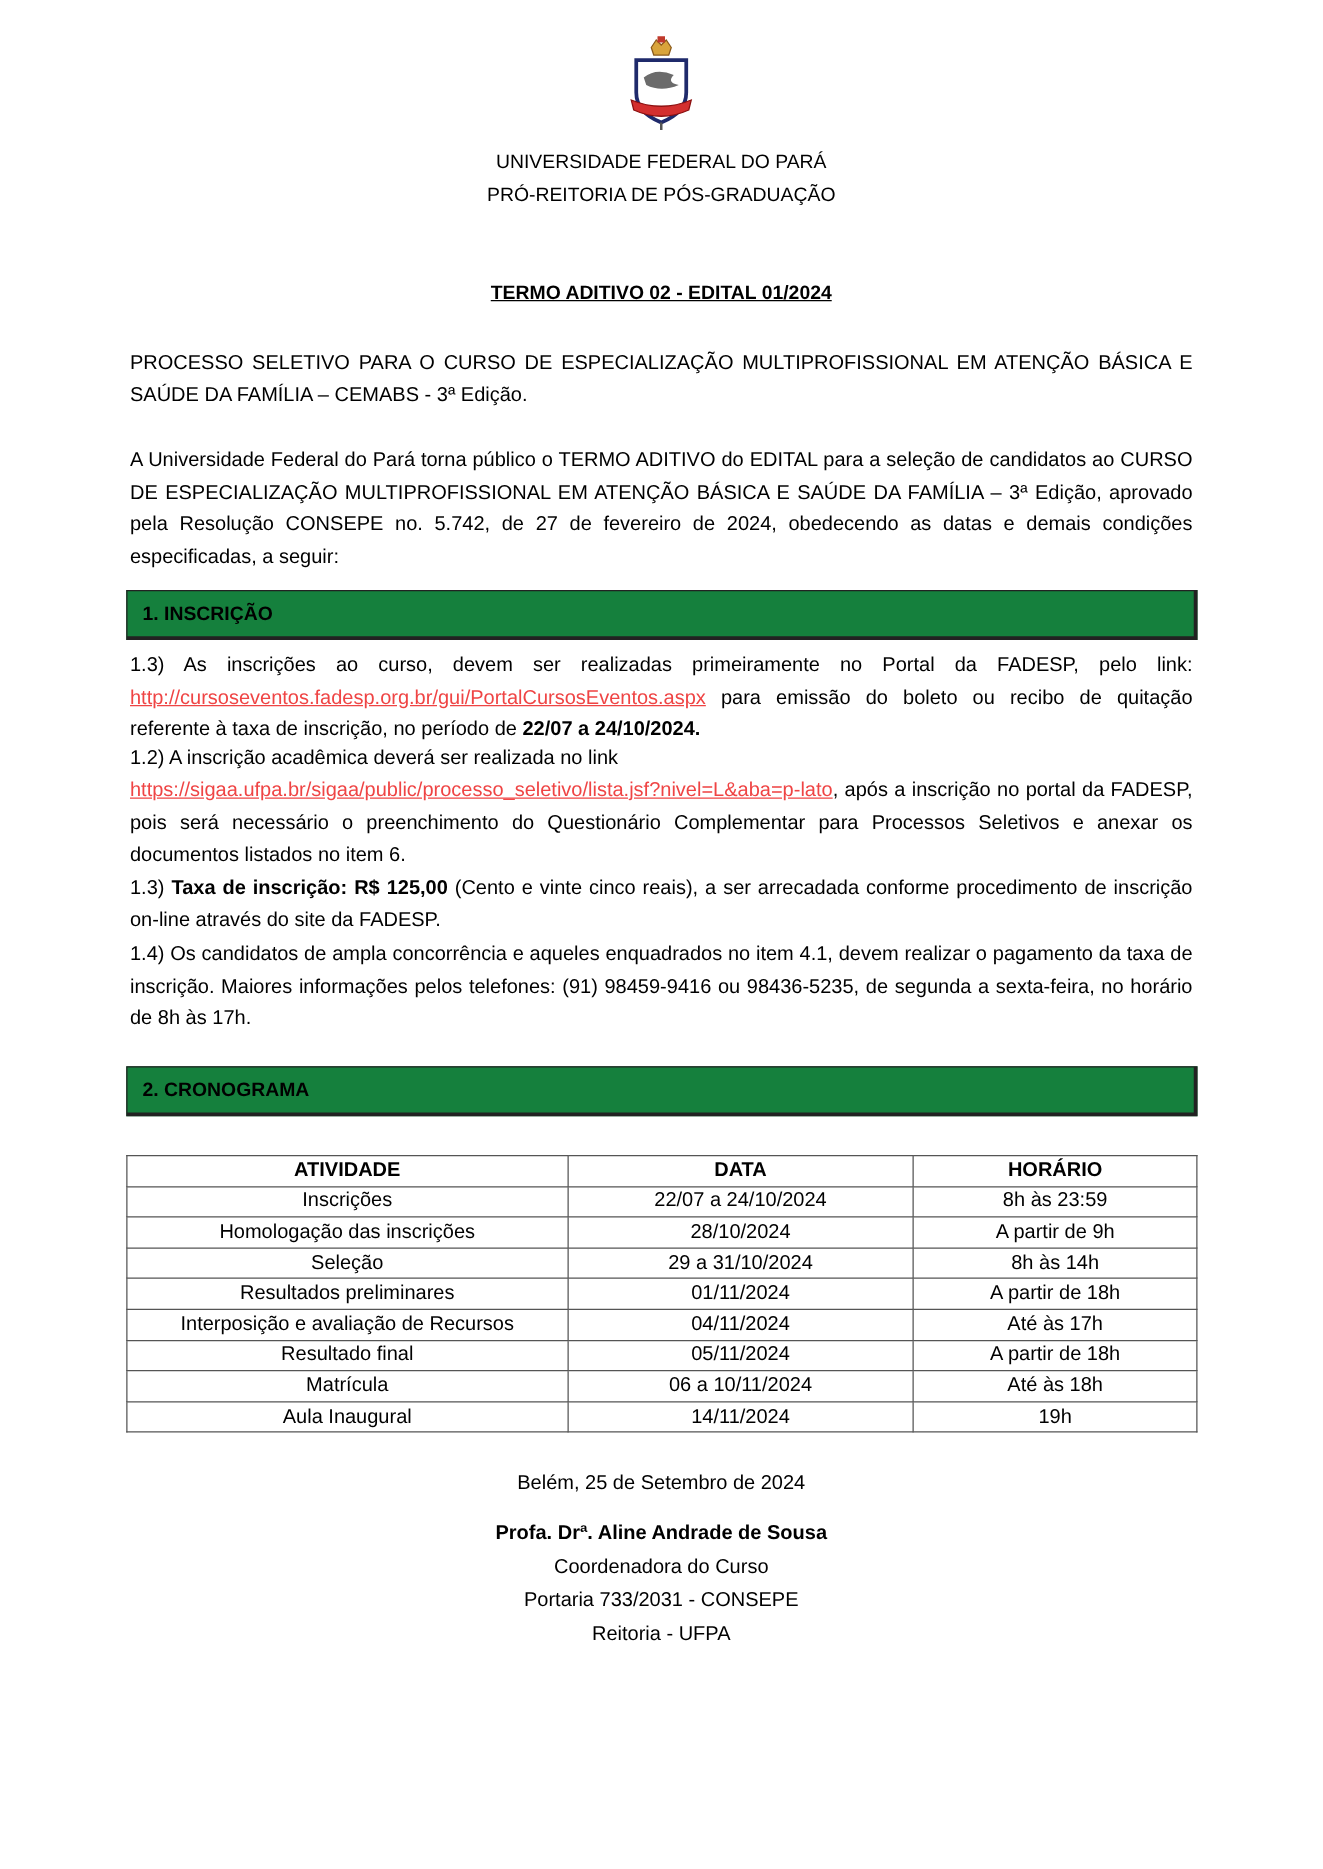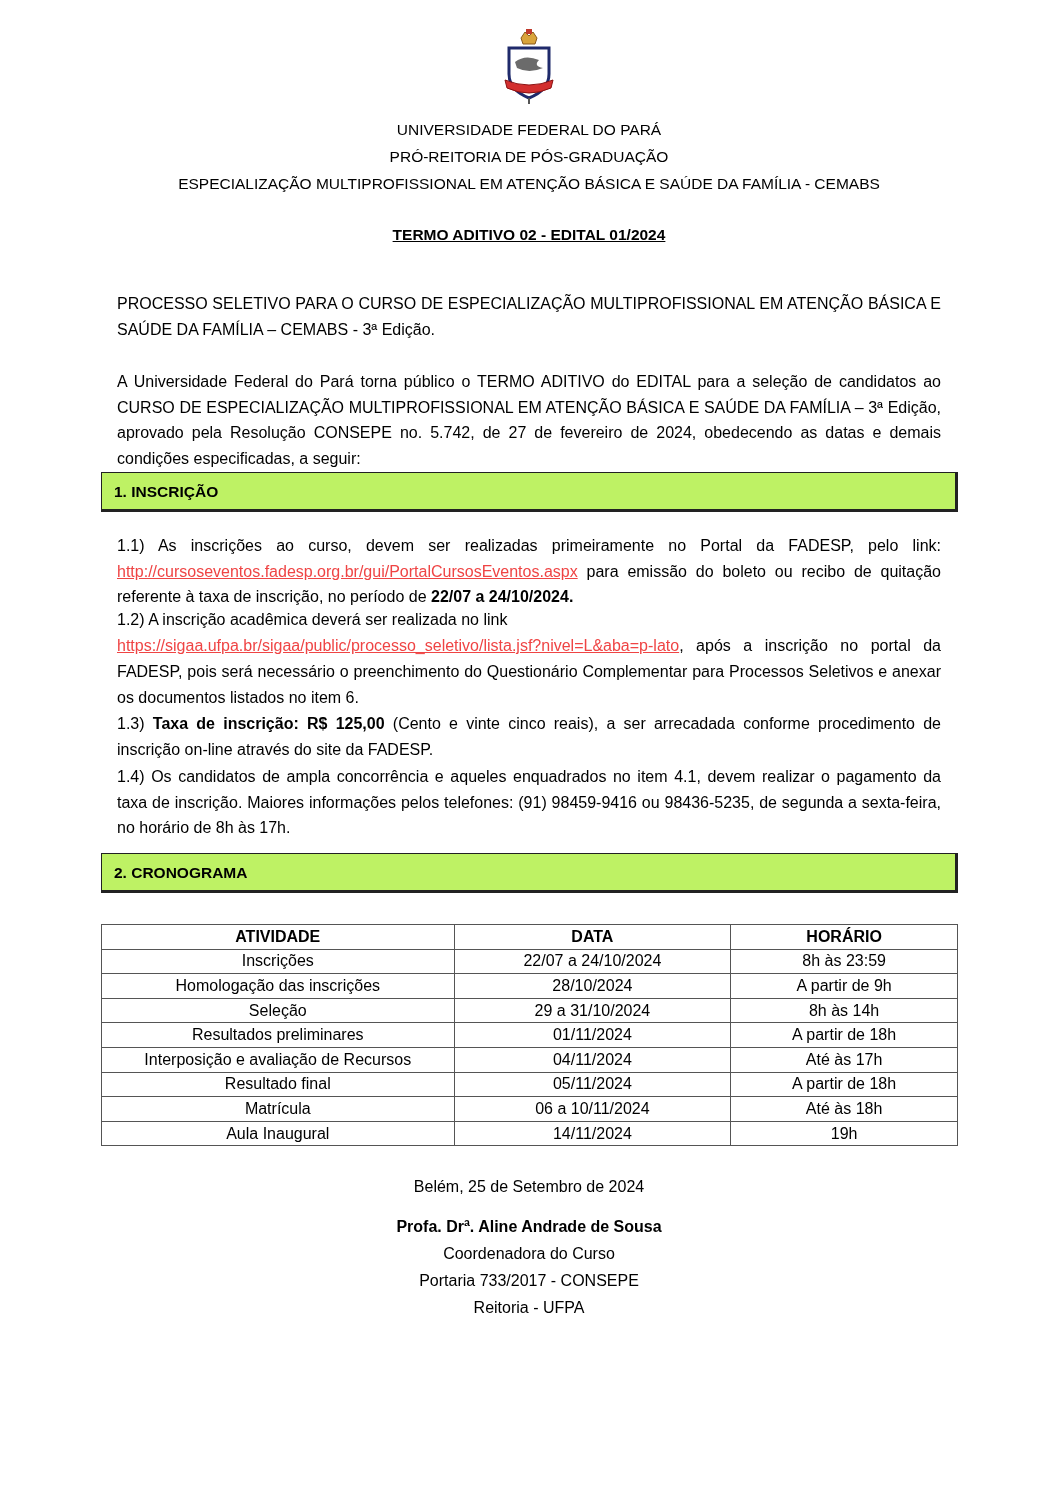--- a/index.html
+++ b/index.html
@@ -7,24 +7,24 @@
     width: 1058px; height: 1495px; position: relative; overflow: hidden;
     font-family: "Liberation Sans", "DejaVu Sans", sans-serif;
     color: #000; font-size: 16px;
   }
   .page { position: absolute; left: 0; top: 0; width: 876px; height: 1495px; }
   .logo { position: absolute; left: 499px; top: 28px; width: 60px; height: 80px; }
   .center { position: absolute; left: 100px; width: 858px; text-align: center; }
   .hdr { font-size: 15.5px; line-height: 27px; }
   .title { font-weight: bold; text-decoration: underline; font-size: 15.5px; }
   .justify { position: absolute; left: 101px; width: 856px; text-align: justify; font-size: 16px; line-height: 25.5px; }
-  .justify p { margin: 16px; text-align-last: left; }
+  .justify p { margin: 3px; text-align-last: left; }
   .sec-box {
     position: absolute; left: 101px; width: 853px; height: 40px;
-    background: #bef264; border-top: 1.5px solid #222; border-left: 1.5px solid #222;
+    background: #15803d; border-top: 1.5px solid #222; border-left: 1.5px solid #222;
     border-right: 3px solid #222; border-bottom: 3px solid #222; box-sizing: border-box;
   }
   .sec-box span { position: absolute; left: 12px; top: 10px; font-weight: bold; font-size: 15.5px; }
   a.link { color: #ef4444; text-decoration: underline; }
   table.crono {
     position: absolute; left: 101px; top: 924px; width: 857px;
     border-collapse: collapse; font-size: 16px; border-radius: 11px;
   }
   table.crono td, table.crono th {
     border: 1.3px solid #555; padding: 0 8px; height: 23.6px; line-height: 22px; text-align: center;
@@ -42,37 +42,36 @@
     <path d="M22 10 L26 4 L30 8 L34 4 L38 10 L36 16 L24 16 Z" fill="#d9a43b" stroke="#8b5a1a" stroke-width="1"></path>
     <rect x="27" y="1" width="6" height="5" fill="#c0392b"></rect>
     <path d="M10 20 L50 20 L50 46 Q50 62 30 70 Q10 62 10 46 Z" fill="#ffffff" stroke="#1f2a6b" stroke-width="3"></path>
     <path d="M16 34 Q26 26 40 32 Q34 38 44 40 Q30 46 18 40 Z" fill="#6b6b6b"></path>
     <path d="M6 52 Q30 62 54 52 L52 60 Q30 70 8 60 Z" fill="#d32f2f" stroke="#8b1010" stroke-width="1"></path>
     <rect x="29" y="70" width="2" height="6" fill="#555"></rect>
   </svg>
 
   <div class="center hdr" style="top:116px;">UNIVERSIDADE FEDERAL DO PARÁ</div>
   <div class="center hdr" style="top:143px;">PRÓ-REITORIA DE PÓS-GRADUAÇÃO</div>
-  <div class="center hdr" style="top:170px;">ESPECIALIZAÇÃO MULTIPROFISSIONAL EM ATENÇÃO BÁSICA E SAÚDE DA FAMÍLIA - CEMABS</div>
   <div class="center title" style="top:226px;">TERMO ADITIVO 02 - EDITAL 01/2024</div>
 
   <div class="justify" style="top:275px;">
     <p>PROCESSO SELETIVO PARA O CURSO DE ESPECIALIZAÇÃO MULTIPROFISSIONAL EM ATENÇÃO BÁSICA E SAÚDE DA FAMÍLIA – CEMABS - 3ª Edição.</p>
   </div>
   <div class="justify" style="top:353px;">
     <p>A Universidade Federal do Pará torna público o TERMO ADITIVO do EDITAL para a seleção de candidatos ao CURSO DE ESPECIALIZAÇÃO MULTIPROFISSIONAL EM ATENÇÃO BÁSICA E SAÚDE DA FAMÍLIA – 3ª Edição, aprovado pela Resolução CONSEPE no. 5.742, de 27 de fevereiro de 2024, obedecendo as datas e demais condições especificadas, a seguir:</p>
   </div>
 
   <div class="sec-box" style="top:472px; width:857px;">
     <span>1. INSCRIÇÃO</span>
   </div>
 
   <div class="justify" style="top:517px;">
     <p>
-      <span>1.1) As inscrições ao curso, devem ser realizadas primeiramente no Portal da FADESP, pelo link: </span><a class="link">http://cursoseventos.fadesp.org.br/gui/PortalCursosEventos.aspx</a><span> para emissão do boleto ou recibo de quitação referente à taxa de inscrição, no período de </span><b>22/07 a 24/10/2024.</b>
+      <span>1.3) As inscrições ao curso, devem ser realizadas primeiramente no Portal da FADESP, pelo link: </span><a class="link">http://cursoseventos.fadesp.org.br/gui/PortalCursosEventos.aspx</a><span> para emissão do boleto ou recibo de quitação referente à taxa de inscrição, no período de </span><b>22/07 a 24/10/2024.</b>
     </p>
   </div>
 
   <div class="justify" style="top:591px;">
     <p style="line-height:26px;">
       <span>1.2) A inscrição acadêmica deverá ser realizada no link</span><br>
       <a class="link">https://sigaa.ufpa.br/sigaa/public/processo_seletivo/lista.jsf?nivel=L&amp;aba=p-lato</a><span>, após a inscrição no portal da FADESP, pois será necessário o preenchimento do Questionário Complementar para Processos Seletivos e anexar os documentos listados no item 6.</span>
     </p>
   </div>
 
@@ -143,16 +142,16 @@
         <td>Aula Inaugural</td>
         <td class="c">14/11/2024</td>
         <td class="c">19h</td>
       </tr>
     </tbody>
   </table>
 
   <div class="center sig" style="top:1173px;">Belém, 25 de Setembro de 2024</div>
   <div class="center sig" style="top:1240px;">Coordenadora do Curso</div>
   <div class="center sig" style="top:1213px; font-weight:bold;">Profa. Drª. Aline Andrade de Sousa</div>
-  <div class="center sig" style="top:1267px;">Portaria 733/2017 - CONSEPE</div>
+  <div class="center sig" style="top:1267px;">Portaria 733/2031 - CONSEPE</div>
   <div class="center sig" style="top:1294px;">Reitoria - UFPA</div>
 
 </div>
 
 </body></html>

